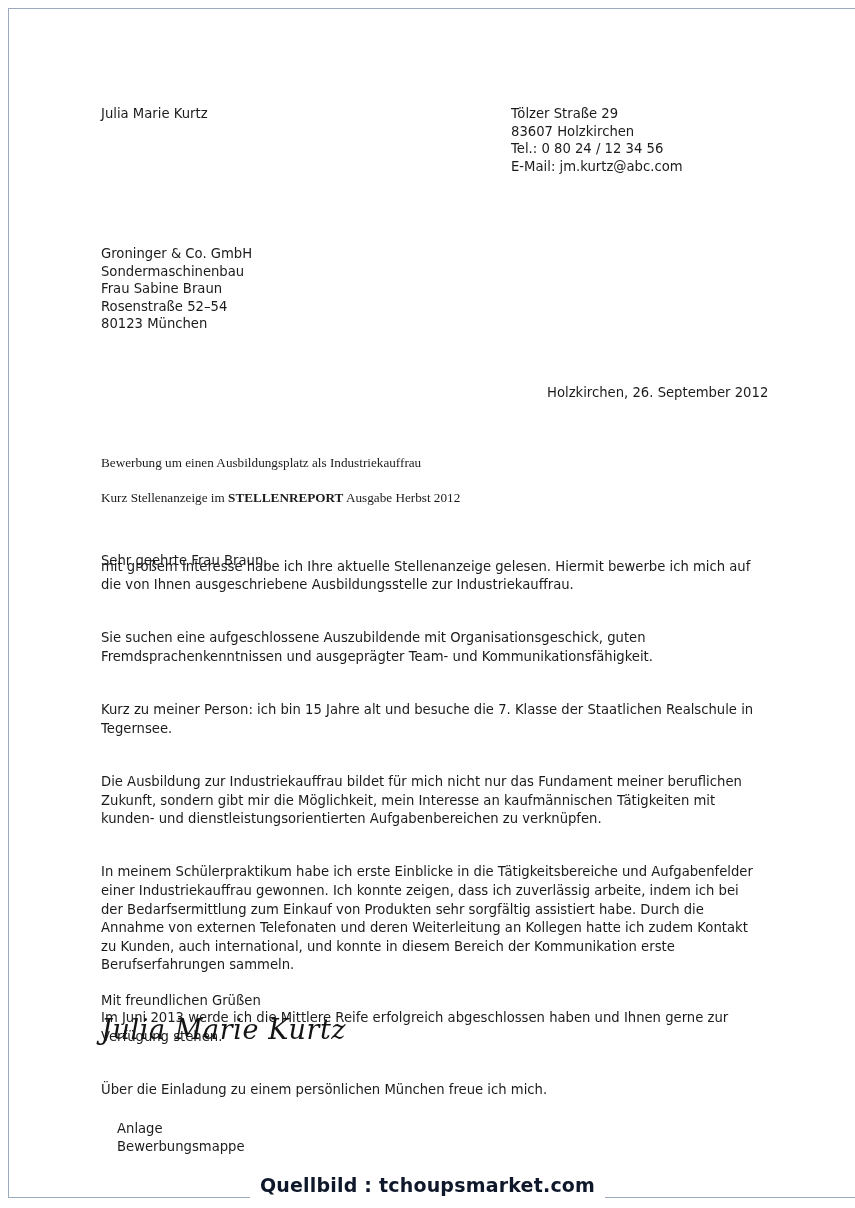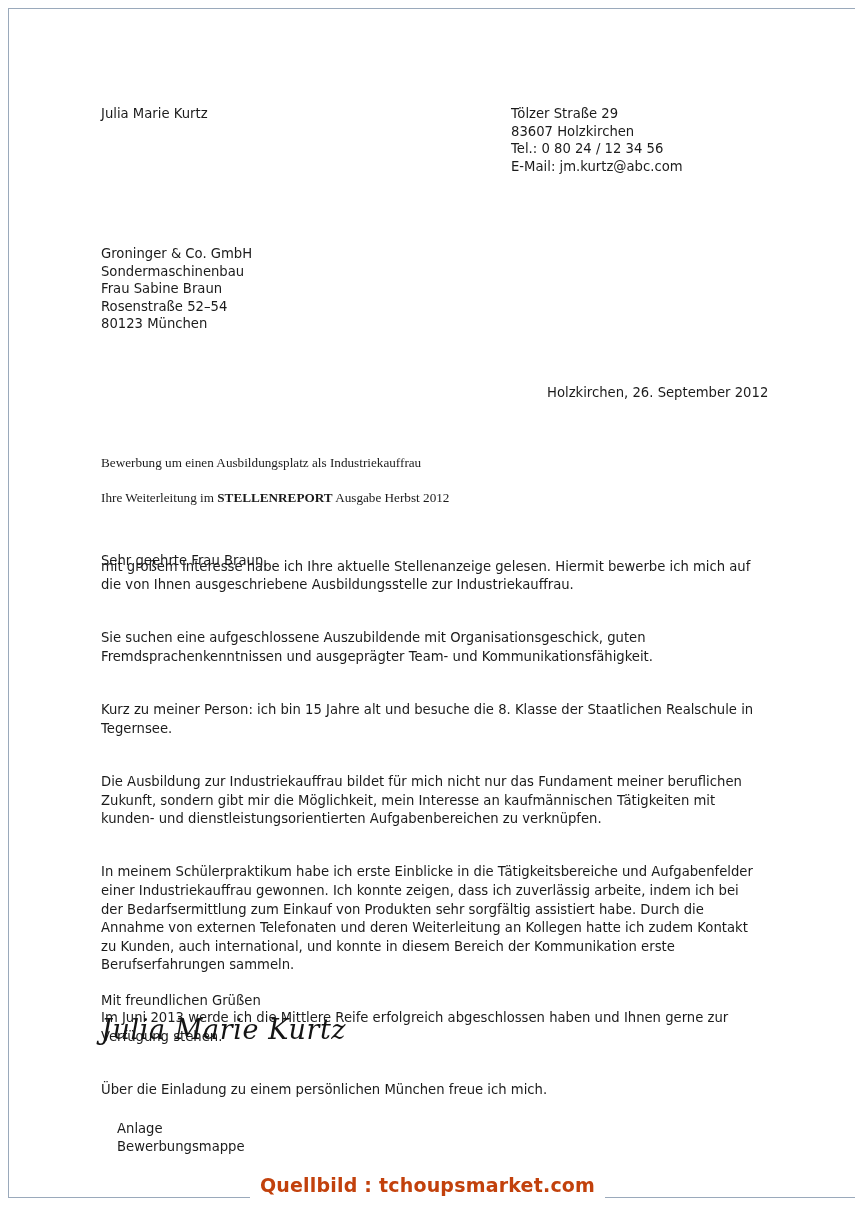--- a/index.html
+++ b/index.html
@@ -113,40 +113,40 @@
     <div class="blk" id="recipient">Groninger &amp; Co. GmbH
 Sondermaschinenbau
 Frau Sabine Braun
 Rosenstraße 52–54
 80123 München</div>
 
     <div class="blk" id="place-date">Holzkirchen, 26. September 2012</div>
 
     <div class="blk" id="subject">
       <div>Bewerbung um einen Ausbildungsplatz als Industriekauffrau</div>
-      <div><span>Ihre Weiterleitung im </span><span class="subject-strong">STELLENREPORT</span><span> Ausgabe Herbst 2012</span></div>
+      <div><span>Kurz Stellenanzeige im </span><span class="subject-strong">STELLENREPORT</span><span> Ausgabe Herbst 2012</span></div>
     </div>
 
     <div class="blk" id="salutation">Sehr geehrte Frau Braun,</div>
 
     <div class="blk" id="body">
       <p>mit großem Interesse habe ich Ihre aktuelle Stellenanzeige gelesen. Hiermit bewerbe ich mich auf die von Ihnen ausgeschriebene Ausbildungsstelle zur Industriekauffrau.</p>
       <p>Sie suchen eine aufgeschlossene Auszubildende mit Organisationsgeschick, guten Fremdsprachenkenntnissen und ausgeprägter Team- und Kommunikationsfähigkeit.</p>
-      <p>Kurz zu meiner Person: ich bin 15 Jahre alt und besuche die 8. Klasse der Staatlichen Realschule in Tegernsee.</p>
+      <p>Kurz zu meiner Person: ich bin 15 Jahre alt und besuche die 7. Klasse der Staatlichen Realschule in Tegernsee.</p>
       <p>Die Ausbildung zur Industriekauffrau bildet für mich nicht nur das Fundament meiner beruflichen Zukunft, sondern gibt mir die Möglichkeit, mein Interesse an kaufmännischen Tätigkeiten mit kunden- und dienstleistungsorientierten Aufgabenbereichen zu verknüpfen.</p>
       <p>In meinem Schülerpraktikum habe ich erste Einblicke in die Tätigkeitsbereiche und Aufgabenfelder einer Industriekauffrau gewonnen. Ich konnte zeigen, dass ich zuverlässig arbeite, indem ich bei der Bedarfsermittlung zum Einkauf von Produkten sehr sorgfältig assistiert habe. Durch die Annahme von externen Telefonaten und deren Weiterleitung an Kollegen hatte ich zudem Kontakt zu Kunden, auch international, und konnte in diesem Bereich der Kommunikation erste Berufserfahrungen sammeln.</p>
       <p>Im Juni 2013 werde ich die Mittlere Reife erfolgreich abgeschlossen haben und Ihnen gerne zur Verfügung stehen.</p>
       <p>Über die Einladung zu einem persönlichen München freue ich mich.</p>
     </div>
 
     <div class="blk" id="closing">Mit freundlichen Grüßen</div>
 
     <div class="blk signature-script" id="signature">Julia Marie Kurtz</div>
 
     <div class="blk" id="enclosure">Anlage
 Bewerbungsmappe</div>
 
   </div>
 </div>
 
 <div class="credit-bar">
-  <span class="credit-text" style="color: #c2410c;">Quellbild : tchoupsmarket.com</span>
+  <span class="credit-text" style="color: #0f172a;">Quellbild : tchoupsmarket.com</span>
 </div>
 
 </body></html>

